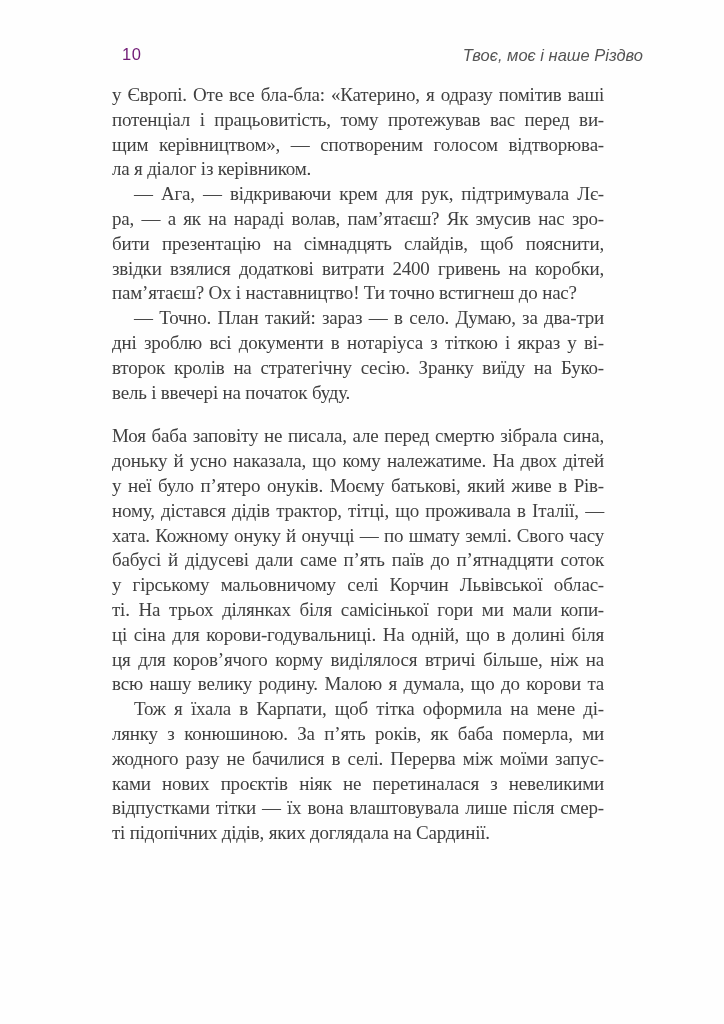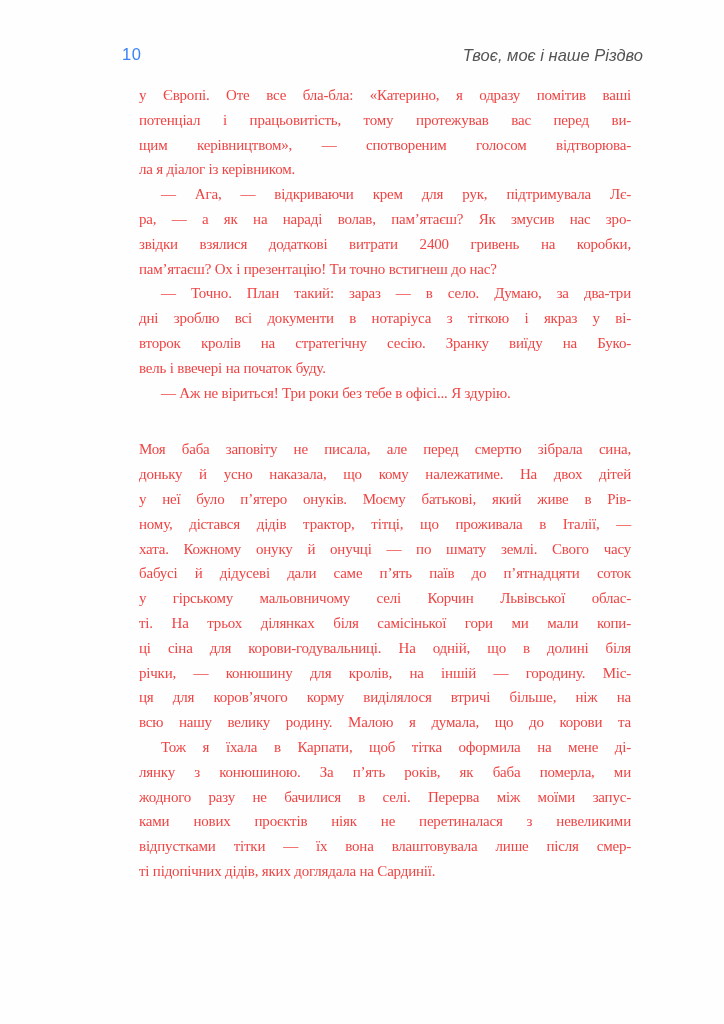--- a/index.html
+++ b/index.html
@@ -19,47 +19,47 @@
     background: #fefefe;
   }
   
   .folio {
     position: absolute;
     top: 44px;
     left: 122px;
     font-family: "Liberation Sans", sans-serif;
     font-size: 16.5px;
     line-height: 20px;
-    color: #3b82f6;
+    color: #701a75;
     letter-spacing: 0.5px;
   }
   .running-head {
     position: absolute;
     top: 45px;
     right: 81px;
     font-family: "Liberation Sans", sans-serif;
     font-style: italic;
     font-size: 16.5px;
     line-height: 20px;
     color: #545454;
   }
   
   .text-block {
     position: absolute;
-    left: 139px;
+    left: 112px;
     top: 83px;
     width: 492px;
     font-family: "Liberation Serif", "DejaVu Serif", serif;
-    font-size: 15px;
+    font-size: 19px;
     line-height: 24.8px;
-    color: #ef4444;
+    color: #404040;
     letter-spacing: -0.2px;
   }
   .paragraph { margin: 0; padding: 0; }
-  .paragraph.space-before { margin-top: 32px; }
+  .paragraph.space-before { margin-top: 19px; }
   .line {
     text-align: justify;
     text-align-last: justify;
     white-space: normal;
   }
   .line.last-line {
     text-align-last: left;
   }
   .paragraph.indented .line.first-line {
     padding-left: 22px;
@@ -77,43 +77,40 @@
   <div class="text-block" id="text-block">
       <div class="paragraph">
         <div class="line first-line">у Європі. Оте все бла-бла: «Катерино, я одразу помітив ваші</div>
         <div class="line">потенціал і працьовитість, тому протежував вас перед ви-</div>
         <div class="line">щим керівництвом», — спотвореним голосом відтворюва-</div>
         <div class="line last-line">ла я діалог із керівником.</div>
       </div>
       <div class="paragraph indented">
         <div class="line first-line">— Ага, — відкриваючи крем для рук, підтримувала Лє-</div>
         <div class="line">ра, — а як на нараді волав, пам’ятаєш? Як змусив нас зро-</div>
+        <div class="line">бити презентацію на сімнадцять слайдів, щоб пояснити,</div>
         <div class="line">звідки взялися додаткові витрати 2400 гривень на коробки,</div>
-        <div class="line last-line">пам’ятаєш? Ох і презентацію! Ти точно встигнеш до нас?</div>
+        <div class="line last-line">пам’ятаєш? Ох і наставництво! Ти точно встигнеш до нас?</div>
       </div>
       <div class="paragraph indented">
         <div class="line first-line">— Точно. План такий: зараз — в село. Думаю, за два-три</div>
         <div class="line">дні зроблю всі документи в нотаріуса з тіткою і якраз у ві-</div>
         <div class="line">второк кролів на стратегічну сесію. Зранку виїду на Буко-</div>
         <div class="line last-line">вель і ввечері на початок буду.</div>
-      </div>
-      <div class="paragraph indented">
-        <div class="line first-line last-line">— Аж не віриться! Три роки без тебе в офісі... Я здурію.</div>
       </div>
       <div class="paragraph space-before">
         <div class="line first-line">Моя баба заповіту не писала, але перед смертю зібрала сина,</div>
         <div class="line">доньку й усно наказала, що кому належатиме. На двох дітей</div>
         <div class="line">у неї було п’ятеро онуків. Моєму батькові, який живе в Рів-</div>
         <div class="line">ному, дістався дідів трактор, тітці, що проживала в Італії, —</div>
         <div class="line">хата. Кожному онуку й онучці — по шмату землі. Свого часу</div>
         <div class="line">бабусі й дідусеві дали саме п’ять паїв до п’ятнадцяти соток</div>
         <div class="line">у гірському мальовничому селі Корчин Львівської облас-</div>
         <div class="line">ті. На трьох ділянках біля самісінької гори ми мали копи-</div>
         <div class="line">ці сіна для корови-годувальниці. На одній, що в долині біля</div>
-        <div class="line">річки, — конюшину для кролів, на іншій — городину. Міс-</div>
         <div class="line">ця для коров’ячого корму виділялося втричі більше, ніж на</div>
         <div class="line">всю нашу велику родину. Малою я думала, що до корови та</div>
       </div>
       <div class="paragraph indented">
         <div class="line first-line">Тож я їхала в Карпати, щоб тітка оформила на мене ді-</div>
         <div class="line">лянку з конюшиною. За п’ять років, як баба померла, ми</div>
         <div class="line">жодного разу не бачилися в селі. Перерва між моїми запус-</div>
         <div class="line">ками нових проєктів ніяк не перетиналася з невеликими</div>
         <div class="line">відпустками тітки — їх вона влаштовувала лише після смер-</div>
         <div class="line last-line">ті підопічних дідів, яких доглядала на Сардинії.</div>

